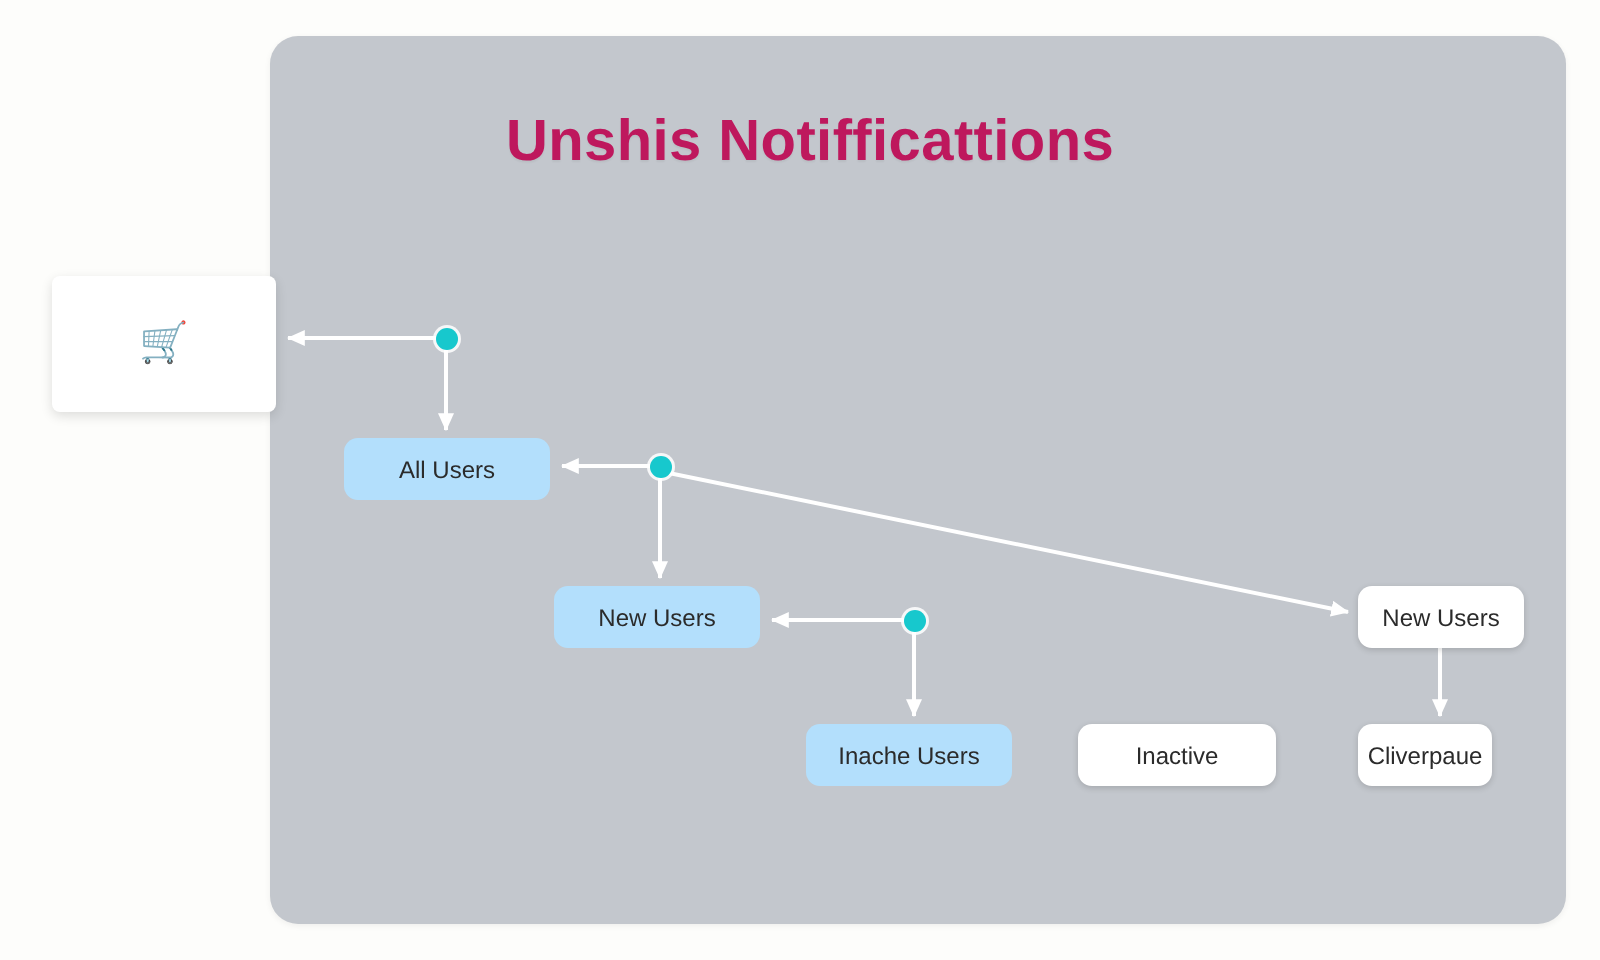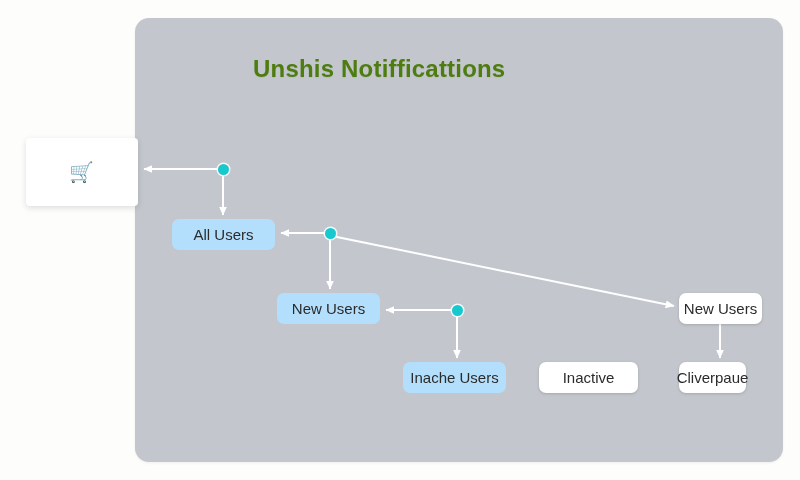--- a/index.html
+++ b/index.html
@@ -33,23 +33,23 @@
     background: #c3c7cd;
     border-radius: 14px;
     box-shadow: 0 1px 3px rgba(0,0,0,0.06);
   }
 
   
   #title {
     position: absolute;
     left: 253px;
     top: 55px;
-    font-size: 24px;
+    font-size: 29px;
     font-weight: bold;
-    color: #4d7c0f;
+    color: #be185d;
     letter-spacing: 0.2px;
     white-space: nowrap;
     text-shadow: 0 1px 1px rgba(0,0,0,0.05);
   }
 
   
   #wires {
     position: absolute;
     left: 0;
     top: 0;
@@ -58,21 +58,21 @@
     pointer-events: none;
   }
 
   
   .node {
     position: absolute;
     display: flex;
     align-items: center;
     justify-content: center;
     border-radius: 7px;
-    font-size: 15px;
+    font-size: 12px;
     color: #2b2b2b;
     white-space: nowrap;
     box-sizing: border-box;
   }
   .node.blue {
     background: #b3dffc;
   }
   .node.white {
     background: #ffffff;
     box-shadow: 0 1px 3px rgba(0,0,0,0.16);

